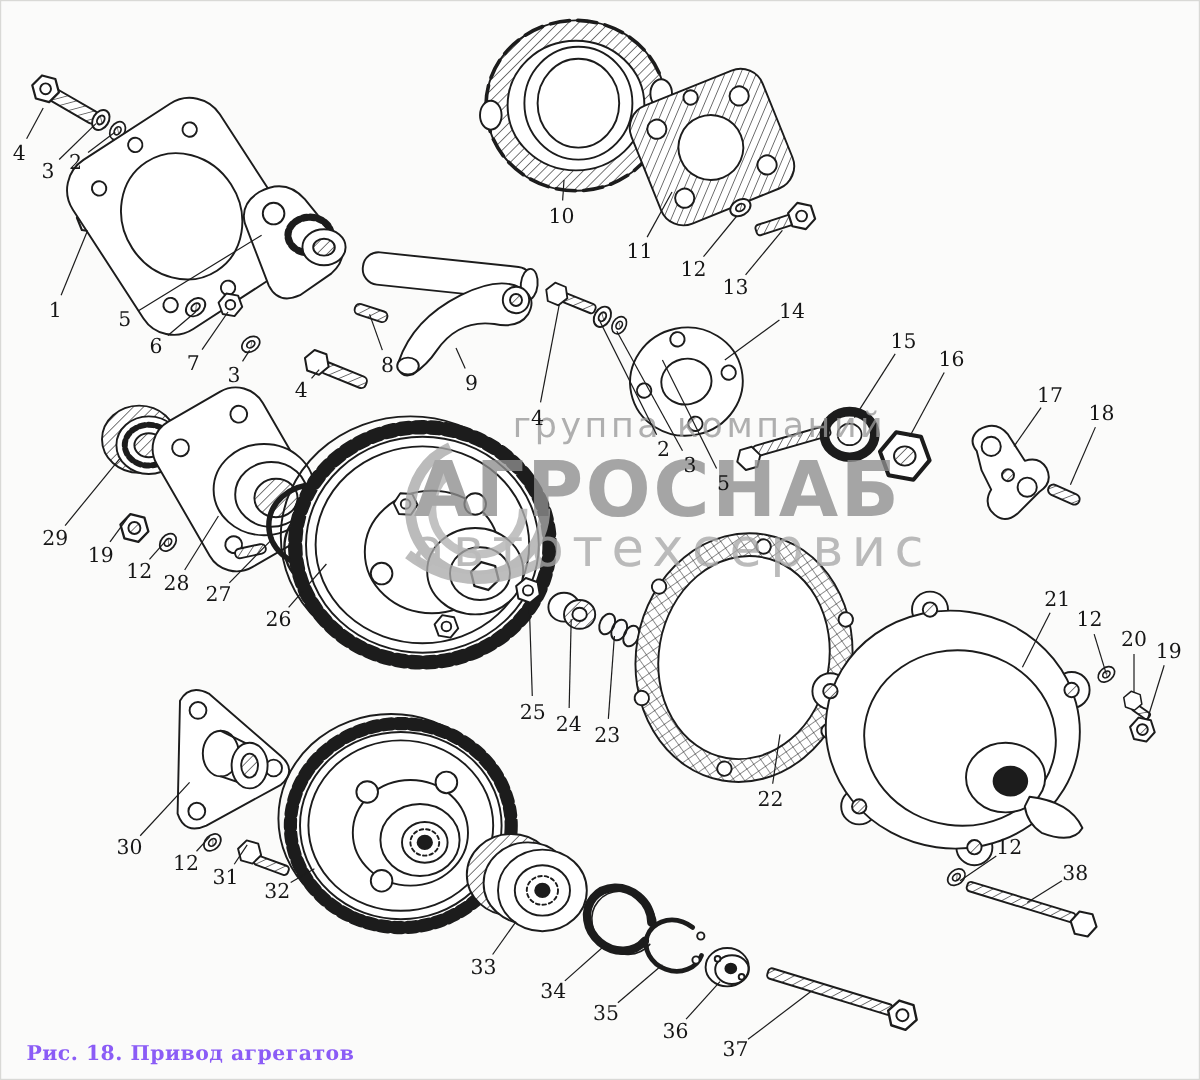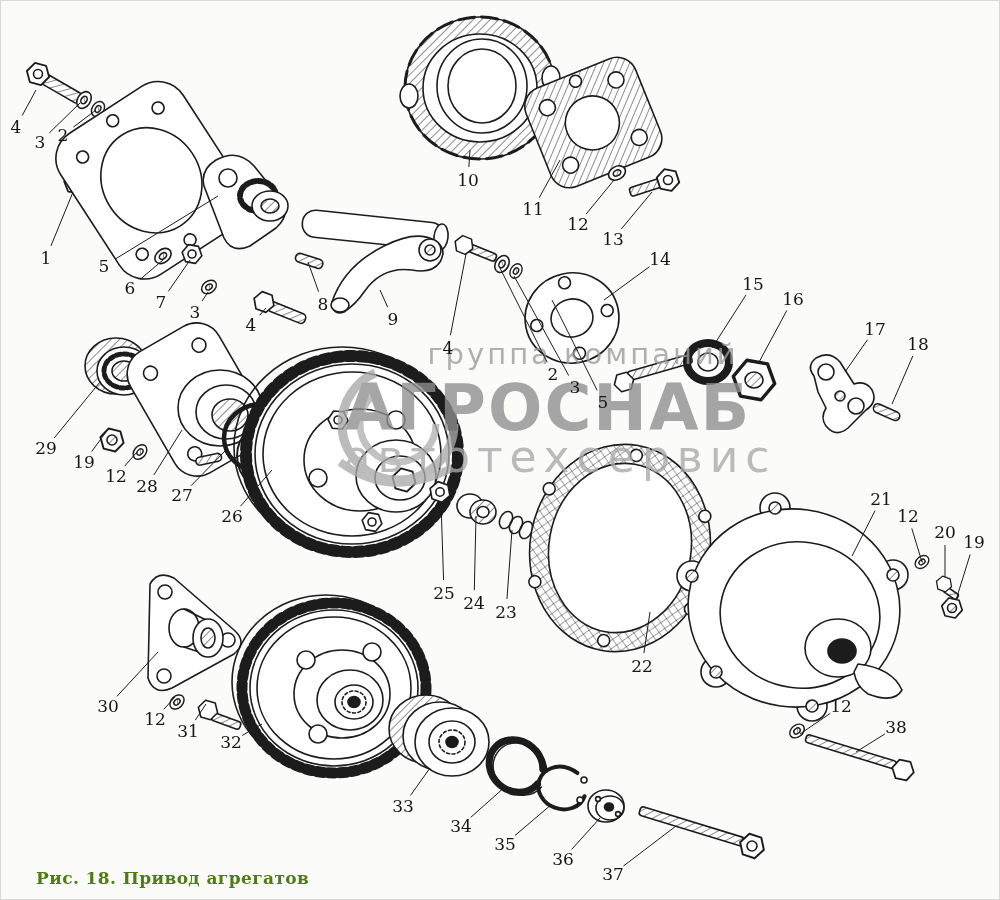--- a/index.html
+++ b/index.html
@@ -10,22 +10,22 @@
   }
   .page { position:absolute; inset:0; border:1px solid #d9d9d6; }
   svg { display:block; }
   .art { stroke:#1c1c1c; fill:#ffffff; stroke-width:1.6; stroke-linejoin:round; stroke-linecap:round; }
   .callout-text { font:17px "DejaVu Serif", serif; fill:#161616; stroke:none; text-anchor:middle; }
   .callout-line { stroke:#1c1c1c; stroke-width:1; fill:none; }
   .wm1 { font:29px "DejaVu Sans", sans-serif; fill:#9a9a9a; text-anchor:middle; letter-spacing:3px; }
   .wm2 { font:bold 64px "DejaVu Sans", sans-serif; fill:#8e8e8e; text-anchor:middle; letter-spacing:2px; }
   .wm3 { font:44px "DejaVu Sans", sans-serif; fill:#a9a9a9; text-anchor:middle; letter-spacing:7px; }
   .caption {
-    position:absolute; left:36px; top:868px;
-    font:bold 17px "DejaVu Serif", serif; color:#4d7c0f; letter-spacing:0.4px;
+    position:absolute; left:22px; top:868px;
+    font:bold 17px "DejaVu Serif", serif; color:#8b5cf6; letter-spacing:0.4px;
   }
 </style>
 </head>
 <body>
 
 <div class="page"></div>
 
 <svg id="diagram-svg" viewBox="0 0 1000 900" width="1000" height="900" xmlns="http://www.w3.org/2000/svg">
   <defs>
     <pattern id="hatch" width="6" height="6" patternUnits="userSpaceOnUse" patternTransform="rotate(45)">

